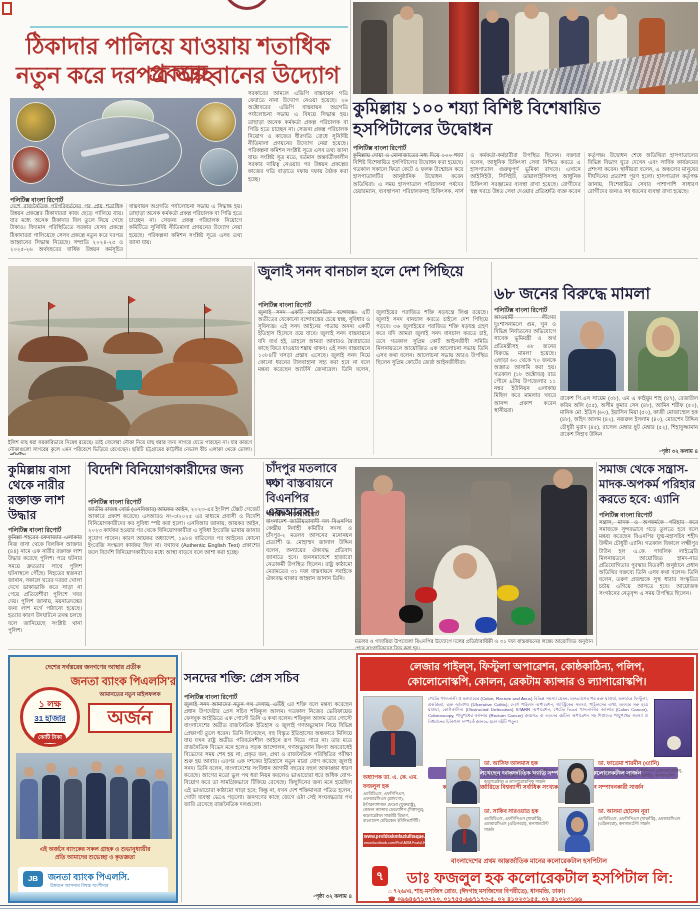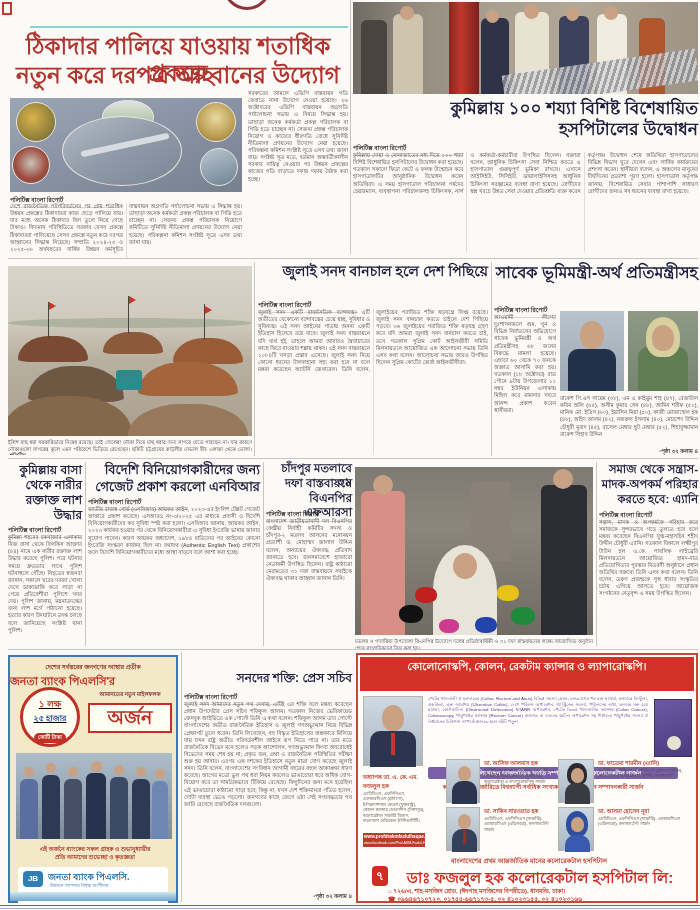--- a/index.html
+++ b/index.html
@@ -8,21 +8,21 @@
   #page { position:relative; width:700px; height:910px; background:#fbfaf6; margin:0 auto; overflow:hidden; }
 
   .abs { position:absolute; }
   .rule-v { position:absolute; width:1px; background:#c9c6bf; }
   .rule-h { position:absolute; height:1px; background:#c9c6bf; }
 
   .date-line { font-size:10px; font-weight:bold; color:#7c2430; text-align:center; letter-spacing:.3px; }
   .cyan-rule { background:#8ecfd8; height:2px; }
 
   .headline-red { color:#b23430; font-weight:bold; text-align:center; line-height:1.18; }
-  .headline-dark { color:#1f1e3e; font-weight:bold; text-align:right; line-height:1.2; }
+  .headline-dark { color:#1f1e3e; font-weight:bold; text-align:left; line-height:1.2; }
   .byline { font-size:6px; font-weight:bold; color:#2e2c2a; border-bottom:1px solid #d8d5cf; padding-bottom:1px; }
   .body-text { font-size:5.4px; line-height:1.32; color:#3b3935; text-align:justify; overflow:hidden; }
   .cols-2 { column-count:2; column-gap:6px; column-rule:1px solid #e0ddd6; }
   .cols-3 { column-count:3; column-gap:7px; column-rule:1px solid #e0ddd6; }
   .continuation { font-size:5.5px; font-weight:bold; color:#2e2c2a; text-align:right; }
   .continuation::before { content:"\25AB "; }
   .caption { font-size:5px; line-height:1.3; color:#3b3935; text-align:justify; }
 
   
   .photo { position:absolute; overflow:hidden; }
@@ -41,21 +41,21 @@
   .ph-portrait-f { background:linear-gradient(180deg,#8e9a85 0%,#77846f 100%); }
   .p-head { position:absolute; border-radius:50% 50% 45% 45%; background:#caa183; }
   .p-body { position:absolute; border-radius:10px 10px 0 0; }
   .ph-rally { background:linear-gradient(180deg,#7e7a72 0%,#8d867c 35%,#6f6a63 100%); }
   .mic { position:absolute; border-radius:45%; }
   .ph-group { background:linear-gradient(180deg,#aebdc9 0%,#93a3b1 55%,#7c8b99 100%); }
 
   
   .janata { border:2px solid #3b79b3; background:#f3e9c6; }
   .jn-tag { font-size:6px; font-weight:bold; color:#8a2b22; text-align:center; }
-  .jn-brand { font-size:11px; font-weight:bold; color:#c03026; text-align:left; text-shadow:0 0 1px #e8d9a8; }
+  .jn-brand { font-size:11px; font-weight:bold; color:#c03026; text-align:right; text-shadow:0 0 1px #e8d9a8; }
   .jn-circle { position:absolute; border:3px solid #c03026; border-radius:50%; background:#fffdf2; text-align:center; }
   .jn-a1 { font-size:9px; font-weight:bold; color:#c03026; margin-top:7px; }
   .jn-a2 { font-size:8px; font-weight:bold; color:#22489e; }
   .jn-a3 { display:inline-block; font-size:5.5px; font-weight:bold; color:#fff; background:#c03026; border-radius:6px; padding:1px 4px; margin-top:1px; }
   .jn-mile { position:absolute; font-size:5.5px; font-weight:bold; color:#7c2430; text-align:center; }
   .jn-achv { position:absolute; border:2px solid #c03026; background:#fffdf2; text-align:center; font-size:19px; font-weight:bold; color:#c03026; line-height:1.4; }
   .jn-thanks { position:absolute; font-size:5.8px; font-weight:bold; color:#b03226; text-align:center; line-height:1.45; }
   .jn-foot { position:absolute; background:#ffffff; border-radius:4px; }
   .jn-logo { position:absolute; width:20px; height:16px; background:#2e7fb5; border-radius:4px; color:#fff; font-size:8px; font-weight:bold; text-align:center; line-height:16px; }
   .jn-bank { position:absolute; font-size:9px; font-weight:bold; color:#1b6fae; }
@@ -159,21 +159,21 @@
   </div>
 
   <div class="rule-v" style="left:254px;top:262px;height:194px;"></div>
 
   <div class="abs headline-dark" style="left:258px;top:263px;width:230px;font-size:14px;">জুলাই সনদ বানচাল হলে দেশ পিছিয়ে</div>
   <div class="abs byline" style="left:258px;top:300px;width:100px;">পলিটিক্স বাংলা রিপোর্ট</div>
   <div class="abs body-text cols-2" style="left:258px;top:309px;width:230px;height:146px;">জুলাই সনদ একটি রাজনৈতিক বন্দোবস্ত। এটি অতীতের যেকোনো বন্দোবস্তের চেয়ে স্বচ্ছ, সুবিধার ও সুবিন্যস্ত। এই সনদ আইনের পাতায় অনন্য একটি ইতিহাস হিসেবে রয়ে যাবে। জুলাই সনদ বাস্তবায়নে যদি ব্যর্থ হই, তাহলে আমরা আবারও স্বৈরাচারের কাছে ফিরে যাওয়ার শঙ্কায় থাকব। এই সনদ বাস্তবায়নে ১০৮৪টি খসড়া প্রস্তাব এসেছে। জুলাই সনদ নিয়ে কোনো ধরনের টালবাহানা সহ্য করা হবে না বলে মন্তব্য করেছেন অ্যাটর্নি জেনারেল। তিনি বলেন, জুলাইয়ের পরাজিত শক্তি ষড়যন্ত্রে লিপ্ত রয়েছে। জুলাই সনদ বানচাল করতে চাইলে দেশ পিছিয়ে পড়বে। ৩৬ জুলাইয়ের পরাজিত শক্তি ষড়যন্ত্র গ্রহণ করে যদি আমরা জুলাই সনদ বানচাল করতে চাই, তবে গতকাল সুপ্রিম কোর্ট আইনজীবী সমিতি মিলনায়তনে আয়োজিত এক আলোচনা সভায় তিনি এসব কথা বলেন। আলোচনা সভায় আরও উপস্থিত ছিলেন সুপ্রিম কোর্টের জ্যেষ্ঠ আইনজীবীরা।</div>
 
   <div class="rule-v" style="left:491px;top:262px;height:194px;"></div>
 
-  <div class="abs headline-dark" style="left:494px;top:263px;width:204px;font-size:16px;">সাবেক ভূমিমন্ত্রী-অর্থ প্রতিমন্ত্রীসহ</div>
+  <div class="abs headline-dark" style="left:494px;top:284px;width:204px;font-size:16px;">৬৮ জনের বিরুদ্ধে মামলা</div>
   <div class="abs byline" style="left:494px;top:305px;width:60px;">পলিটিক্স বাংলা রিপোর্ট</div>
   <div class="abs body-text" style="left:494px;top:314px;width:62px;height:140px;">আওয়ামী লীগের দুঃশাসনামলে গুম, খুন ও বিভিন্ন নির্যাতনের অভিযোগে সাবেক ভূমিমন্ত্রী ও অর্থ প্রতিমন্ত্রীসহ ৬৮ জনের বিরুদ্ধে মামলা হয়েছে। এছাড়া ৬০ থেকে ৭০ জনকে অজ্ঞাত আসামি করা হয়। গতকাল (১৮ অক্টোবর) রাত পৌনে ৯টায় উপজেলার ১১ নম্বর ইউনিয়ন এলাকায় মিছিল করে মামলার খবরে আনন্দ প্রকাশ করেন স্থানীয়রা।</div>
 
   <div class="photo ph-portrait-m" style="left:560px;top:311px;width:64px;height:80px;">
     <div class="p-head" style="left:20px;top:10px;width:24px;height:28px;"></div>
     <div class="p-body" style="left:8px;top:38px;width:48px;height:42px;background:#23304a;"></div>
   </div>
   <div class="photo ph-portrait-f" style="left:628px;top:311px;width:70px;height:80px;">
     <div class="p-body" style="left:10px;top:36px;width:50px;height:44px;background:#5f7d52;"></div>
     <div class="abs" style="left:18px;top:6px;width:34px;height:40px;background:#d8cf9e;border-radius:50% 50% 40% 40%;"></div>
@@ -187,21 +187,20 @@
   <div class="abs headline-dark" style="left:8px;top:463px;width:74px;font-size:12px;">কুমিল্লায় বাসা</div>
   <div class="abs headline-dark" style="left:8px;top:478px;width:74px;font-size:12px;">থেকে নারীর</div>
   <div class="abs headline-dark" style="left:8px;top:493px;width:74px;font-size:12px;">রক্তাক্ত লাশ</div>
   <div class="abs headline-dark" style="left:8px;top:508px;width:74px;font-size:12px;">উদ্ধার</div>
   <div class="abs byline" style="left:8px;top:525px;width:74px;">পলিটিক্স বাংলা রিপোর্ট</div>
   <div class="abs body-text" style="left:8px;top:534px;width:74px;height:112px;">কুমিল্লা শহরের চকবাজার এলাকার নিজ বাসা থেকে বিলকিস আক্তার (৪৪) নামে এক নারীর রক্তাক্ত লাশ উদ্ধার করেছে পুলিশ। পরে ঘটনার সময়ে দ্রুততার সাথে পুলিশ ঘটনাস্থলে পৌঁছে। নিহতের স্বজনরা জানান, সকালে ঘরের দরজা খোলা দেখে ডাকাডাকি করে সাড়া না পেয়ে প্রতিবেশীরা পুলিশে খবর দেয়। পুলিশ জানায়, ময়নাতদন্তের জন্য লাশ মর্গে পাঠানো হয়েছে। হত্যার কারণ উদঘাটনে তদন্ত চলছে বলে জানিয়েছে সংশ্লিষ্ট থানা পুলিশ।</div>
 
   <div class="rule-v" style="left:85px;top:462px;height:184px;"></div>
 
   <div class="abs headline-dark" style="left:88px;top:462px;width:172px;font-size:13px;">বিদেশি বিনিয়োগকারীদের জন্য</div>
-  <div class="abs headline-dark" style="left:88px;top:479px;width:172px;font-size:13px;">গেজেট প্রকাশ করলো এনবিআর</div>
   <div class="abs byline" style="left:88px;top:497px;width:100px;">পলিটিক্স বাংলা রিপোর্ট</div>
   <div class="abs body-text" style="left:88px;top:506px;width:172px;height:140px;">জাতীয় রাজস্ব বোর্ড (এনবিআর) আয়কর আইন, ২০২৩-এর ইংলিশ টেক্সট গেজেট আকারে প্রকাশ করেছে। এসআরও নং-৩/২০২৫ এর মাধ্যমে প্রবাসী ও বিদেশি বিনিয়োগকারীদের কর সুবিধা স্পষ্ট করা হলো। এনবিআর জানায়, আয়কর আইন, ২০২৩ কার্যকর হওয়ার পর থেকে বিনিয়োগকারীরা এ সুবিধা ইংরেজি ভাষায় জানার সুযোগ পাবেন। কারণ আয়কর অধ্যাদেশ, ১৯৮৪ বাতিলের পর আইনের কোনো ইংরেজি সংস্করণ কার্যকর ছিল না। যথাযথ (Authentic English Text) প্রকাশের ফলে বিদেশি বিনিয়োগকারীদের মধ্যে আস্থা বাড়বে বলে আশা করা হচ্ছে।</div>
 
   <div class="rule-v" style="left:263px;top:462px;height:184px;"></div>
 
   <div class="abs headline-dark" style="left:266px;top:462px;width:86px;font-size:11.5px;">চাঁদপুর মতলাবে ৩১</div>
   <div class="abs headline-dark" style="left:266px;top:477px;width:86px;font-size:11.5px;">দফা বাস্তবায়নে</div>
   <div class="abs headline-dark" style="left:266px;top:492px;width:86px;font-size:11.5px;">বিএনপির এফআরসা</div>
   <div class="abs byline" style="left:266px;top:509px;width:86px;">পলিটিক্স বাংলা রিপোর্ট</div>
   <div class="abs body-text" style="left:266px;top:518px;width:86px;height:128px;">বাংলাদেশ জাতীয়তাবাদী দল বিএনপির কেন্দ্রীয় নির্বাহী কমিটির সদস্য ও চাঁদপুর-২ মতলব আসনের মনোনয়ন প্রত্যাশী ড. মোহাম্মদ জালাল উদ্দিন বলেন, অন্যায়ের ঐক্যবদ্ধ প্রতিবাদ জানাতে হবে। জনসমাবেশে হাজারো নেতাকর্মী উপস্থিত ছিলেন। রাষ্ট্র কাঠামো মেরামতের ৩১ দফা বাস্তবায়নে সবাইকে ঐক্যবদ্ধ থাকার আহ্বান জানান তিনি।</div>
@@ -231,21 +230,21 @@
   <div class="abs byline" style="left:599px;top:510px;width:99px;">পলিটিক্স বাংলা রিপোর্ট</div>
   <div class="abs body-text" style="left:599px;top:519px;width:99px;height:127px;">সন্ত্রাস, মাদক ও অপকর্মকে পরিহার করে সমাজকে সুন্দরভাবে গড়ে তুলতে হবে বলে মন্তব্য করেছেন বিএনপির যুগ্ম-মহাসচিব শহীদ উদ্দীন চৌধুরী এ্যানি। গতকাল বিকালে লক্ষ্মীপুর টাউন হল এ.কে. পাবলিক লাইব্রেরি মিলনায়তনে আয়োজিত হামদ-নাত প্রতিযোগিতার পুরস্কার বিতরণী অনুষ্ঠানে প্রধান অতিথির বক্তব্যে তিনি এসব কথা বলেন। তিনি বলেন, তরুণ প্রজন্মকে সুস্থ ধারার সংস্কৃতির চর্চায় এগিয়ে আসতে হবে। আয়োজক সংগঠনের নেতৃবৃন্দ এ সময় উপস্থিত ছিলেন।</div>
 
   <div class="rule-h" style="left:8px;top:649px;width:690px;"></div>
 
   <div class="abs janata" style="left:8px;top:655px;width:170px;height:248px;">
     <div class="jn-tag" style="margin-top:5px;">দেশের সর্বস্তরের জনগণের আস্থার প্রতীক</div>
     <div class="jn-brand">জনতা ব্যাংক পিএলসি'র</div>
     <div class="jn-circle" style="left:10px;top:30px;width:60px;height:60px;text-decoration:underline;">
       <div class="jn-a1">১ লক্ষ</div>
-      <div class="jn-a2">২৫ হাজার</div>
+      <div class="jn-a2">31 হাজার</div>
       <div class="jn-a3">কোটি টাকা</div>
     </div>
     <div class="jn-mile" style="left:76px;top:34px;width:88px;">আমানতের নতুন মাইলফলক</div>
     <div class="jn-achv" style="left:78px;top:46px;width:84px;height:30px;">অর্জন</div>
     <div class="photo ph-group" style="left:6px;top:96px;width:156px;height:86px;">
       <div class="fig" style="left:4px;top:26px;width:18px;height:60px;background:#5a6fa0;"></div>
       <div class="fig" style="left:26px;top:22px;width:18px;height:64px;background:#2e3a55;"></div>
       <div class="fig" style="left:48px;top:26px;width:18px;height:60px;background:#454f66;"></div>
       <div class="fig" style="left:70px;top:20px;width:20px;height:66px;background:#26324e;"></div>
       <div class="fig" style="left:94px;top:24px;width:18px;height:62px;background:#3c4a68;"></div>
@@ -256,37 +255,38 @@
       <div class="head-dot" style="left:52px;top:14px;width:10px;height:10px;"></div>
       <div class="head-dot" style="left:75px;top:8px;width:11px;height:11px;"></div>
       <div class="head-dot" style="left:98px;top:12px;width:10px;height:10px;"></div>
       <div class="head-dot" style="left:120px;top:14px;width:10px;height:10px;"></div>
       <div class="head-dot" style="left:139px;top:16px;width:10px;height:10px;"></div>
     </div>
     <div class="jn-thanks" style="left:6px;top:188px;width:158px;">
       <div>এই অর্জনে ব্যাংকের সকল গ্রাহক ও শুভানুধ্যায়ীর</div>
       <div>প্রতি আমাদের শুভেচ্ছা ও কৃতজ্ঞতা</div>
     </div>
-    <div class="jn-foot" style="left:8px;top:210px;width:150px;height:42px;padding-left:16px;">
+    <div class="jn-foot" style="left:8px;top:210px;width:150px;height:32px;padding-left:16px;">
       <div class="jn-logo" style="left:5px;top:4px;">JB</div>
       <div class="jn-bank" style="left:30px;top:3px;">জনতা ব্যাংক পিএলসি.</div>
       <div class="jn-sub" style="left:32px;top:15px;">উন্নয়নে আপনার বিশ্বস্ত অংশীদার</div>
     </div>
     <div class="jn-wave" style="left:0;bottom:0;width:100%;height:9px;"></div>
   </div>
 
   <div class="rule-v" style="left:181px;top:652px;height:250px;"></div>
 
   <div class="abs headline-dark" style="left:184px;top:671px;width:168px;font-size:12px;">সনদের শক্তি: প্রেস সচিব</div>
   <div class="abs byline" style="left:184px;top:692px;width:100px;">পলিটিক্স বাংলা রিপোর্ট</div>
   <div class="abs body-text" style="left:184px;top:701px;width:168px;height:190px;">জুলাই সনদ আমাদের নতুন পথ দেখায়, এটিই এর শক্তি বলে মন্তব্য করেছেন প্রধান উপদেষ্টার প্রেস সচিব শফিকুল আলম। গতকাল নিজের ভেরিফায়েড ফেসবুক আইডিতে এক পোস্টে তিনি এ কথা বলেন। শফিকুল আলম তার পোস্টে বাংলাদেশের অতীত রাজনৈতিক ইতিহাস ও জুলাই গণঅভ্যুত্থান নিয়ে বিভিন্ন প্রেক্ষাপট তুলে ধরেন। তিনি লিখেছেন, বহু বিস্তৃত ইতিহাসের অন্ধকারে মিলিয়ে যায় যখন রাষ্ট্র অতীত পরিবর্তনশীল আইনে রূপ নিতে পারে না। তার মতে রাজনৈতিক বিভেদ মনে হলেও সড়ক আন্দোলন, গণঅভ্যুত্থান কিংবা অবরোধেই বিভেদের সময় শেষ হয় না; প্রকৃত জন, প্রথা ও রাজনৈতিক পরিস্থিতির পরীক্ষা শুরু হয় আবার। এরপর এক দশকের ইতিহাসে নতুন মাত্রা যোগ করেছে জুলাই সনদ। তিনি বলেন, বাংলাদেশের সংবিধান আগামী বছরের বহুল আকাঙ্ক্ষা ধারণ করেছে। আগের মতো ভুল পথ ধরা নিয়ম করলেও ভাঙাচোরা ধরে অধিক যোগ-বিয়োগ করে তা সামগ্রিকভাবে টিকিয়ে রেখেছে। কিছুদিনের জন্য মনে হয়েছিল এই ভাঙাচোরা কাঠামো খাড়া হবে; কিন্তু না, যখন দেশ শক্তিমানরা পতিত হলেন, গোটা ব্যবস্থা ভেঙে পড়লো। জনগণের কাছে জেগে ওঠা সেই সংঘবদ্ধতার পথ জারি রেখেছে রাজনৈতিক দলগুলো।</div>
   <div class="abs continuation" style="left:184px;top:893px;width:168px;">পৃষ্ঠা ৩২ কলাম ৪</div>
 
   <div class="abs hosp" style="left:356px;top:653px;width:342px;height:250px;">
     <div class="hosp-head" style="left:2px;top:2px;width:334px;height:34px;">
+      <div>লেজার পাইল্স, ফিস্টুলা অপারেশন, কোষ্ঠকাঠিন্য, পলিপ,</div>
       <div>কোলোনোস্কপি, কোলন, রেকটাম ক্যান্সার ও ল্যাপারোস্কপি।</div>
     </div>
     <div class="doc-photo" style="left:5px;top:41px;width:60px;height:70px;">
       <div class="p-head" style="left:18px;top:8px;width:22px;height:26px;"></div>
       <div class="p-body" style="left:6px;top:34px;width:46px;height:36px;background:#2b3550;"></div>
       <div class="abs" style="left:27px;top:36px;width:4px;height:22px;background:#c0392b;"></div>
     </div>
     <div class="hosp-intro" style="left:70px;top:41px;width:220px;height:68px;">পেটের খাদ্যনালী ও মলদ্বারের (Colon, Rectum and Anus) বিভিন্ন সমস্যা যেমন- মলত্যাগের পর রক্ত যাওয়া, মলদ্বারে ফিস্টুলা, একজিমা, রক্ত আমাশয় (Ulcerative Colitis), দেশে পাইলস অপারেশন, গ্যাস্ট্রিকের সমস্যা, পাইলসের ব্যথা, মলদ্বার সরু হয়ে যাওয়া, কোষ্ঠকাঠিন্য (Obstructed Defecation) STARR অপারেশন, পেটের ভিতর খাদ্যনালীর ক্যান্সার (Colon Cancer), Colonoscopy, পায়ুপথের ক্যান্সার (Rectum Cancer) জন্মগত বা বড়দের জটিল অপারেশন সহ শিশুদের পায়ুপথের সমস্যা ও বিশ্বমানের চিকিৎসা সম্পর্কে জানতে হলে বইটি পড়ুন।</div>
     <div class="book" style="left:296px;top:44px;width:38px;height:58px;">
       <div class="book-dot" style="left:12px;top:36px;width:14px;height:14px;"></div>

